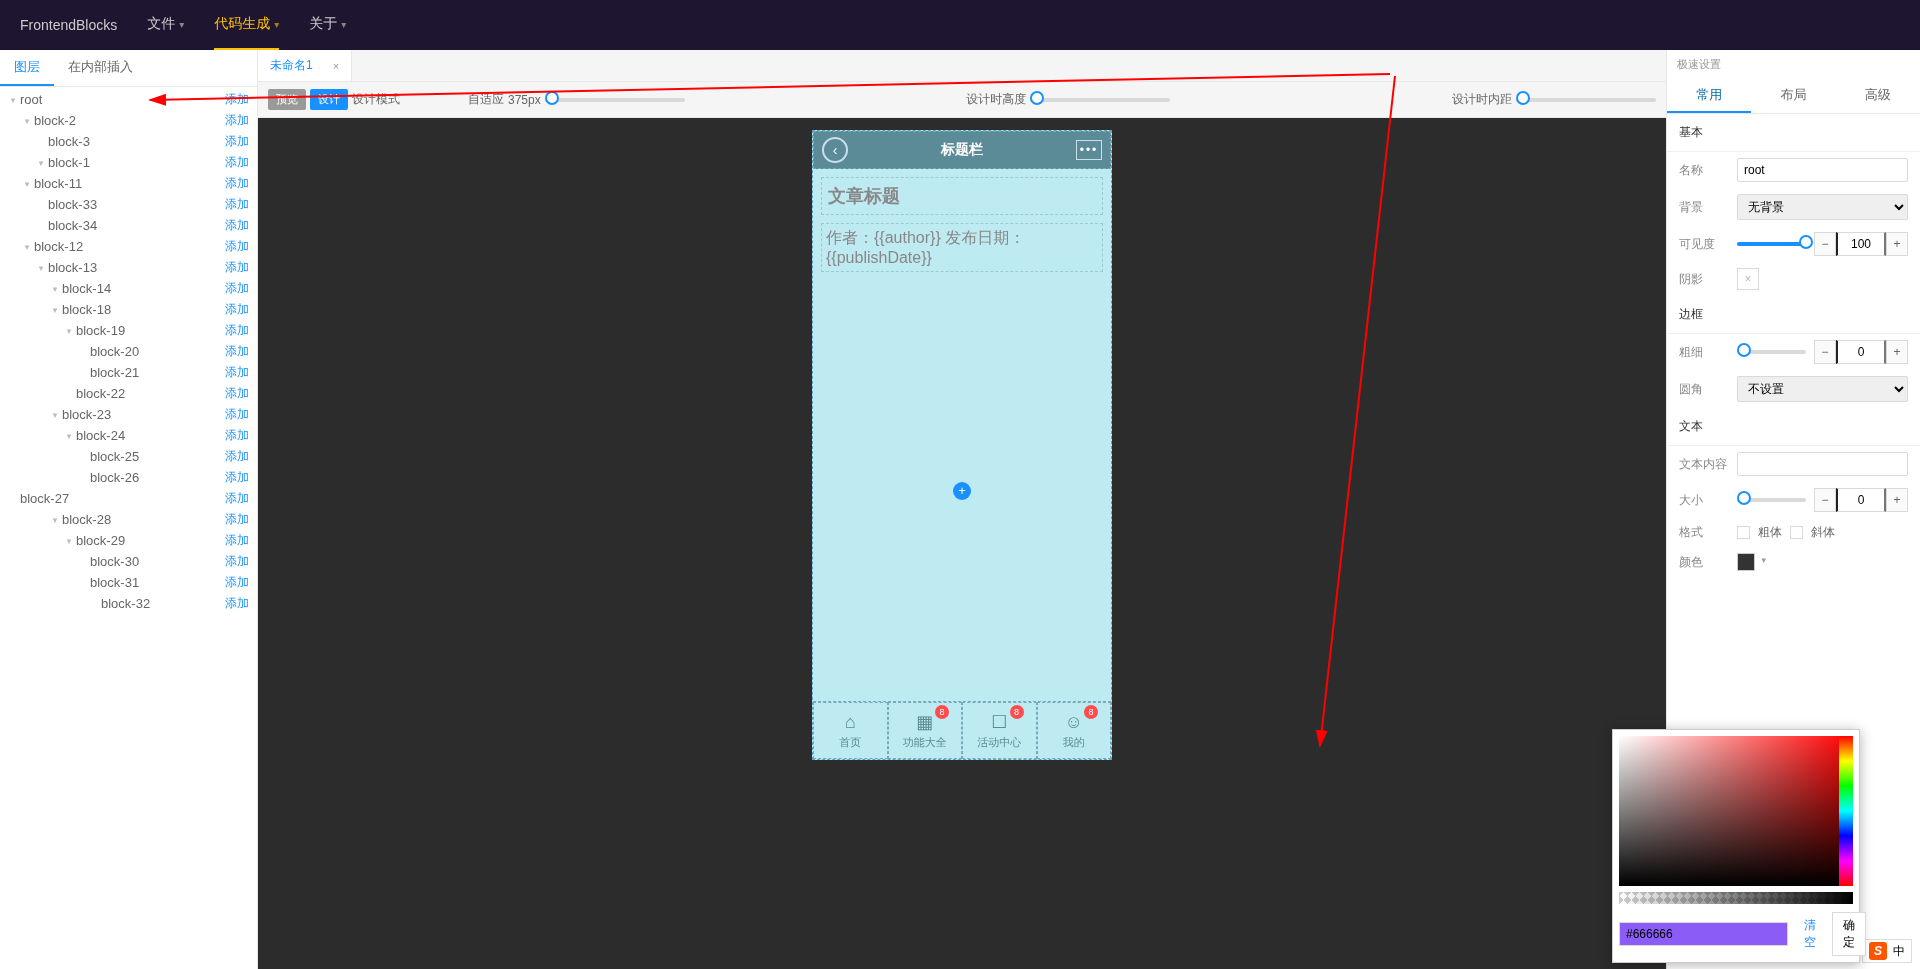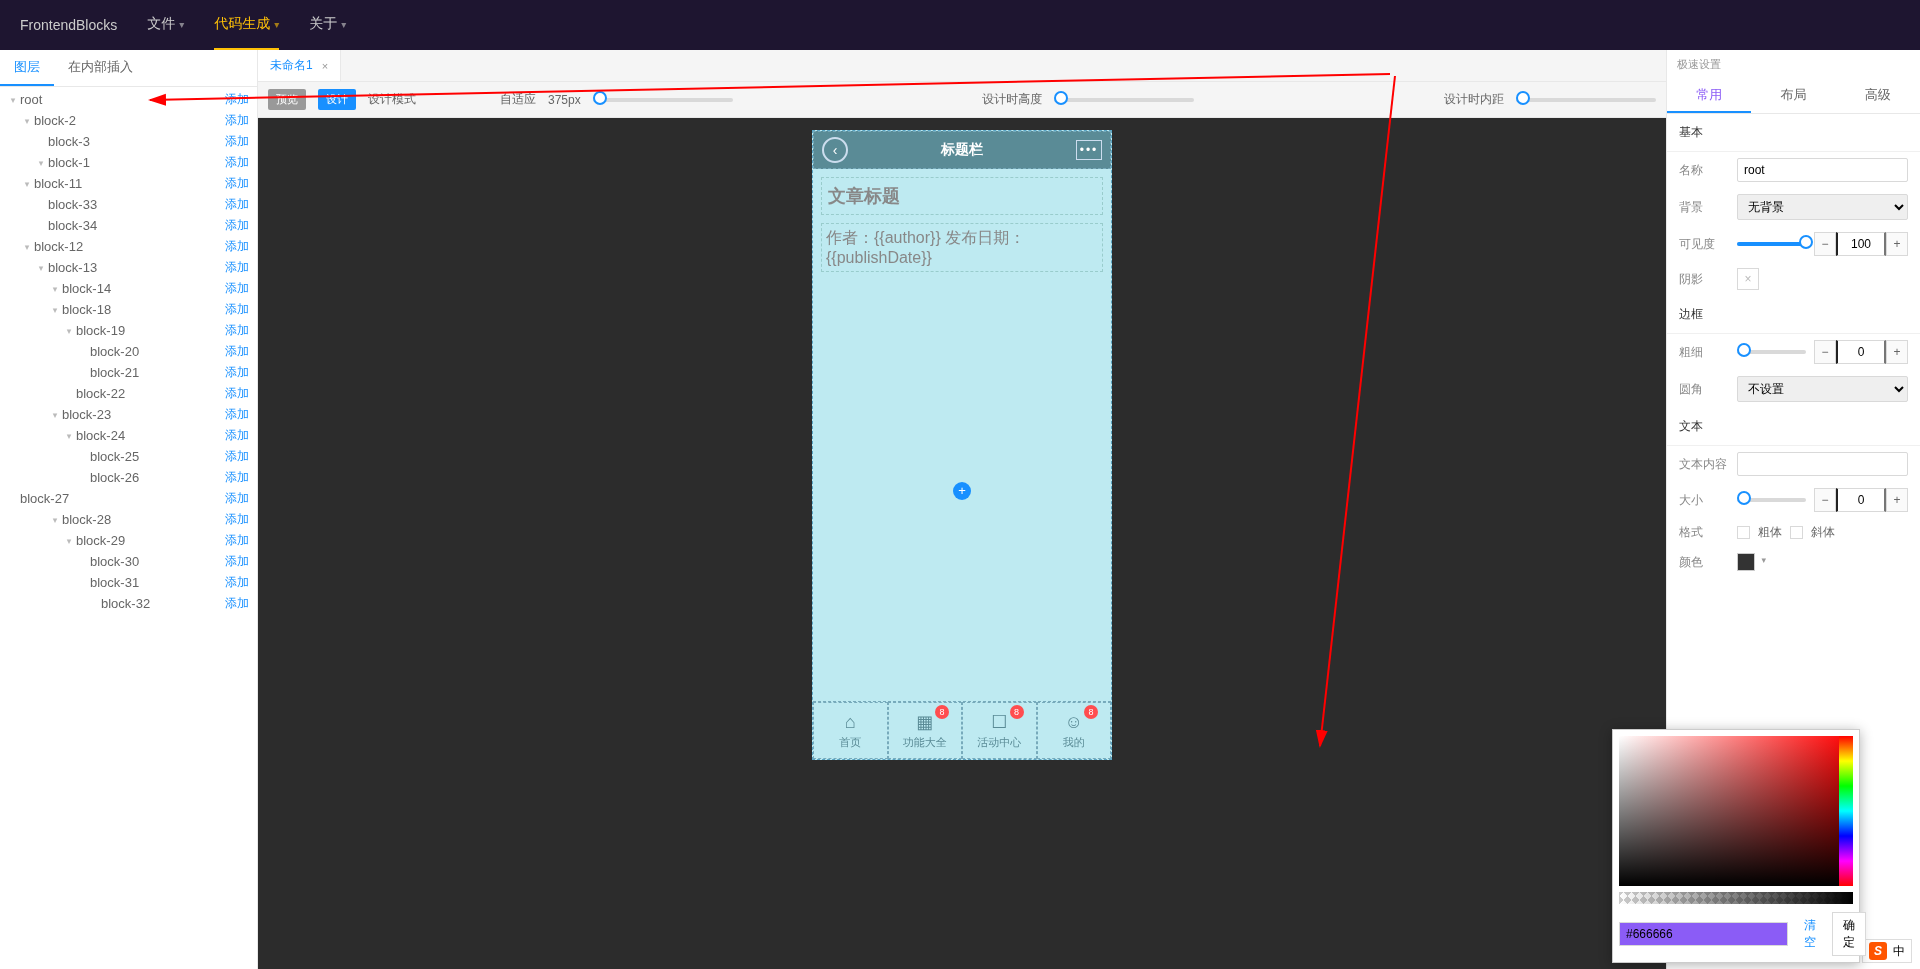--- a/index.html
+++ b/index.html
@@ -23,23 +23,23 @@
 .left-tab.active { color: #1890ff; border-bottom: 2px solid #1890ff; }
 .tree { flex: 1; overflow: auto; font-size: 13px; padding: 2px 0; }
 .tree-row { display: flex; align-items: center; padding: 2px 8px; height: 21px; }
 .tree-row .toggle { width: 10px; font-size: 9px; color: #bbb; text-align: center; cursor: pointer; }
 .tree-row .label { flex: 1; color: #666; cursor: pointer; padding-left: 2px; }
 .tree-row .add { color: #1890ff; font-size: 12px; cursor: pointer; }
 
 
 .center { flex: 1; display: flex; flex-direction: column; background: #2c2c2c; min-width: 0; }
 .filetabs { height: 32px; background: #f5f5f5; display: flex; align-items: center; border-bottom: 1px solid #e8e8e8; }
-.filetab { height: 100%; padding: 0 12px; display: flex; align-items: center; gap: 9px; background: #fff; font-size: 12px; color: #1890ff; border-right: 1px solid #e8e8e8; }
+.filetab { height: 100%; padding: 0 12px; display: flex; align-items: center; gap: 20px; background: #fff; font-size: 12px; color: #1890ff; border-right: 1px solid #e8e8e8; }
 .filetab .close { color: #999; cursor: pointer; font-size: 11px; }
-.toolbar { height: 36px; background: #f5f5f5; display: flex; align-items: center; padding: 0 10px; gap: 12px; font-size: 12px; color: #666; border-bottom: 1px solid #e8e8e8; }
+.toolbar { height: 36px; background: #f5f5f5; display: flex; align-items: center; padding: 0 10px; gap: 4px; font-size: 12px; color: #666; border-bottom: 1px solid #e8e8e8; }
 .tbtn { padding: 3px 8px; background: #999; color: #fff; border-radius: 2px; font-size: 11px; cursor: pointer; }
 .tbtn.active { background: #1890ff; }
 .slider-group { display: flex; align-items: center; gap: 6px; }
 .slider-track { width: 140px; height: 4px; background: #d9d9d9; border-radius: 2px; position: relative; }
 .slider-handle { width: 14px; height: 14px; border: 2px solid #1890ff; background: #fff; border-radius: 50%; position: absolute; top: -7px; left: 0; }
 .canvas-wrap { flex: 1; display: flex; justify-content: center; align-items: flex-start; padding: 12px; overflow: auto; }
 .device { width: 300px; background: #beeaf1; border: 1px dashed #5aa5c4; min-height: 630px; display: flex; flex-direction: column; }
 .dev-header { height: 38px; background: #5a8b96; display: flex; align-items: center; justify-content: space-between; padding: 0 8px; color: #fff; border: 1px dashed #7ab; }
 .dev-header .back { width: 26px; height: 26px; border: 2px solid #cde; border-radius: 50%; display: flex; align-items: center; justify-content: center; font-size: 14px; }
 .dev-header .title { font-size: 14px; font-weight: bold; }
@@ -52,21 +52,21 @@
 .dev-tabbar { height: 58px; display: flex; border-top: 1px dashed #7ab; }
 .dev-tab { flex: 1; border: 1px dashed #7ab; display: flex; flex-direction: column; align-items: center; justify-content: center; color: #5a8b96; font-size: 11px; position: relative; gap: 2px; }
 .dev-tab .ico { font-size: 18px; }
 .dev-tab .badge { position: absolute; top: 2px; right: 12px; width: 14px; height: 14px; background: #ff4d4f; color: #fff; border-radius: 50%; font-size: 9px; display: flex; align-items: center; justify-content: center; }
 
 
 .right { width: 254px; border-left: 1px solid #e8e8e8; background: #fff; display: flex; flex-direction: column; font-size: 12px; color: #666; overflow: auto; }
 .right-top { padding: 7px 10px; font-size: 11px; color: #999; }
 .right-tabs { display: flex; border-bottom: 1px solid #e8e8e8; }
 .right-tab { flex: 1; text-align: center; padding: 7px 0; font-size: 13px; color: #666; cursor: pointer; }
-.right-tab.active { color: #8b5cf6; border-bottom: 2px solid #1890ff; }
+.right-tab.active { color: #0369a1; border-bottom: 2px solid #1890ff; }
 .sec-title { padding: 10px 12px; font-weight: 500; color: #333; border-bottom: 1px solid #f0f0f0; }
 .prop-row { display: flex; align-items: center; padding: 6px 12px; gap: 8px; }
 .prop-row .plabel { width: 50px; color: #888; font-size: 12px; }
 .prop-row input[type=text], .prop-row select { flex: 1; border: 1px solid #d9d9d9; padding: 4px 6px; font-size: 12px; border-radius: 2px; min-width: 0; }
 .mini-slider { flex: 1; height: 4px; background: #d9d9d9; border-radius: 2px; position: relative; }
 .mini-slider .fill { height: 100%; background: #1890ff; border-radius: 2px; }
 .mini-slider .handle { width: 14px; height: 14px; border: 2px solid #1890ff; background: #fff; border-radius: 50%; position: absolute; top: -7px; }
 .num-group { display: flex; align-items: center; }
 .num-btn { width: 22px; height: 24px; border: 1px solid #d9d9d9; background: #fafafa; display: flex; align-items: center; justify-content: center; cursor: pointer; font-size: 12px; }
 .num-val { width: 50px; height: 24px; border-top: 1px solid #d9d9d9; border-bottom: 1px solid #d9d9d9; text-align: center; font-size: 12px; }

